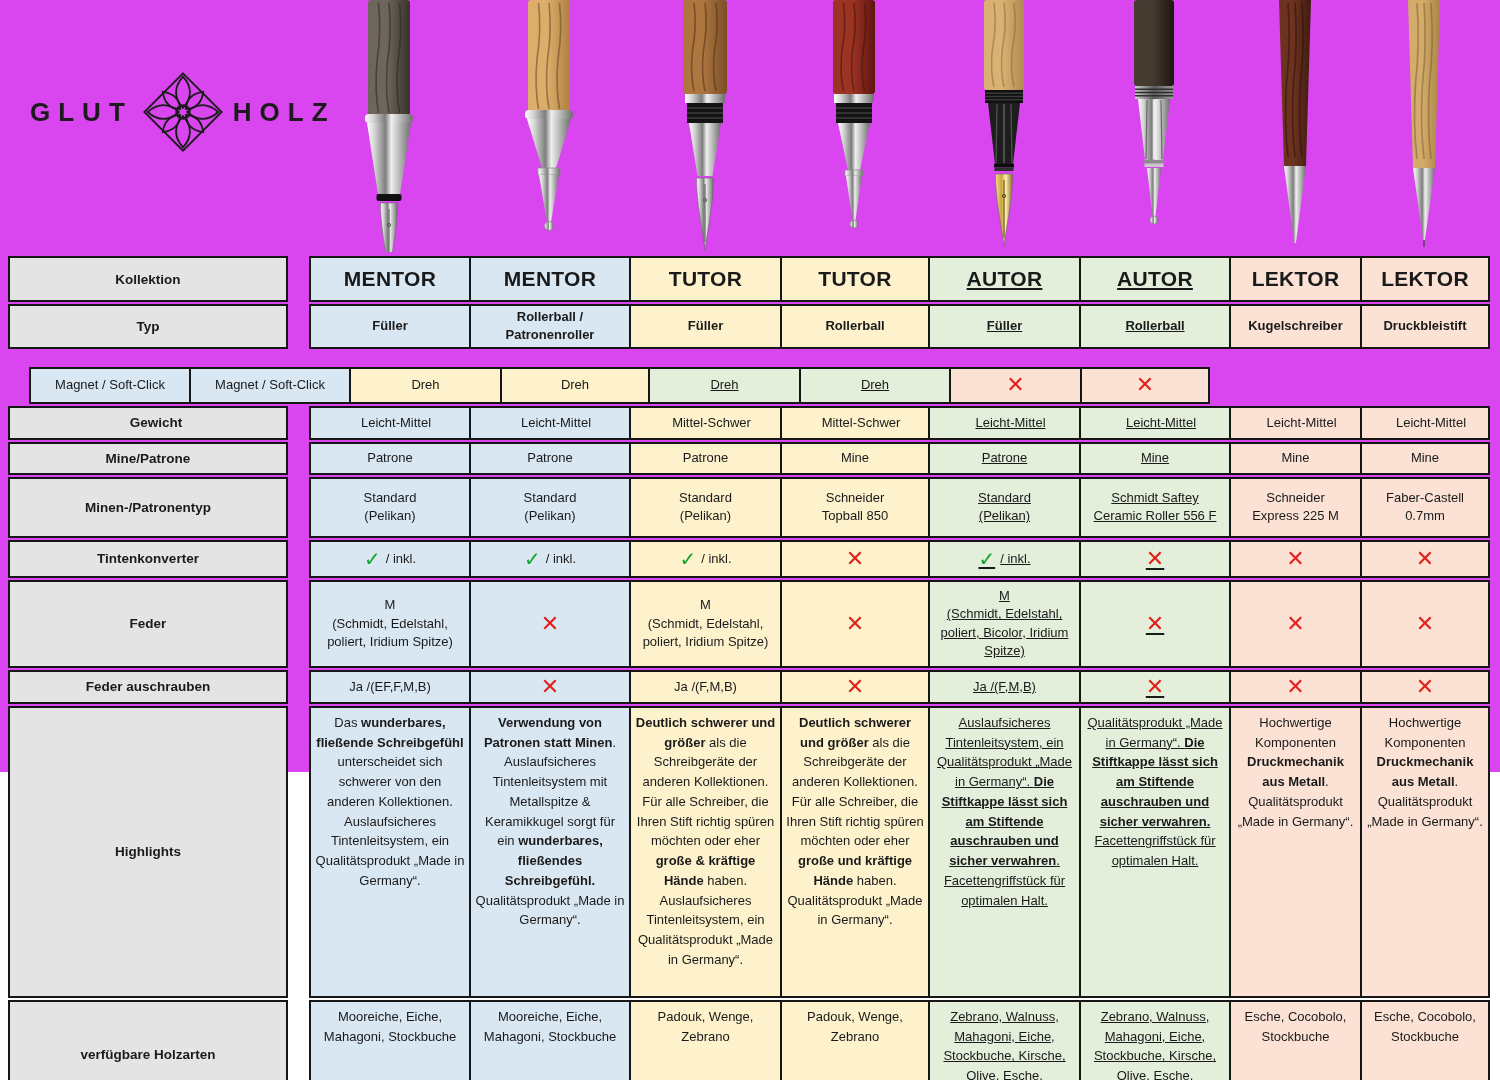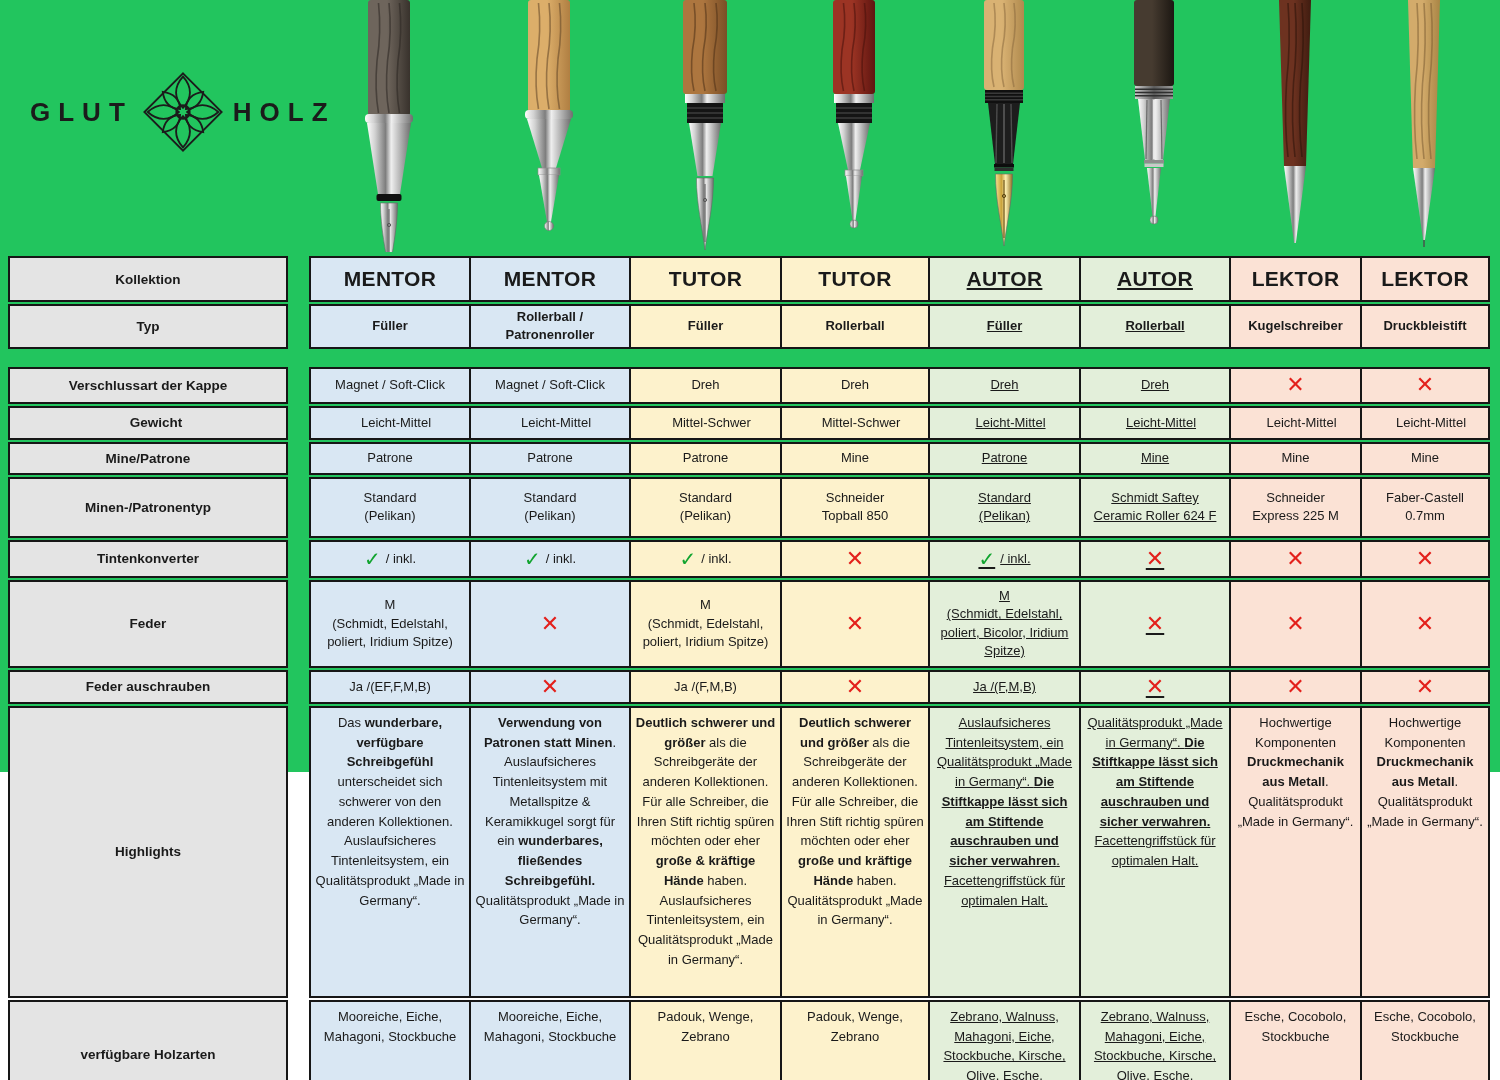--- a/index.html
+++ b/index.html
@@ -1,17 +1,17 @@
 <!DOCTYPE html>
 <html><head>
 <meta charset="utf-8">
 <style>
   html,body{margin:0;padding:0;background:#ffffff;}
   body{font-family:"Liberation Sans","DejaVu Sans",sans-serif;color:#1a1a1a;width:1500px;height:1080px;overflow:hidden;}
-  .page{position:relative;width:1500px;height:772px;background:#22c55e;}
+  .page{position:relative;width:1500px;height:772px;background:#d946ef;}
 
   
   .top{position:relative;height:256px;}
   .logo{position:absolute;left:30px;top:70px;display:flex;align-items:center;gap:8px;
         font-size:26px;font-weight:600;letter-spacing:8px;color:#1b1b1b;}
   .logo svg{display:block;}
   .pens-row{display:flex;margin-left:8px;height:256px;}
   .pen-slot{display:flex;align-items:flex-start;justify-content:center;}
   .pen-slot svg{display:block;}
 
@@ -334,23 +334,20 @@
           <span class="txt">Rollerball</span>
         </div>
         <div class="box cell bg-lektor" style="width: 133px;">
           <span class="txt">Kugelschreiber</span>
         </div>
         <div class="box cell bg-lektor" style="width: 130px;">
           <span class="txt">Druckbleistift</span>
         </div>
       </div>
       <div class="row row-verschlussart">
-        <div class="box label-box">
-          <span class="txt">Verschlussart der Kappe</span>
-        </div>
         <div class="spacer"></div>
         <div class="box cell bg-mentor first" style="width: 162px;">
           <span class="txt">Magnet / Soft-Click</span>
         </div>
         <div class="box cell bg-mentor" style="width: 162px;">
           <span class="txt">Magnet / Soft-Click</span>
         </div>
         <div class="box cell bg-tutor" style="width: 153px;">
           <span class="txt">Dreh</span>
         </div>
@@ -450,21 +447,21 @@
         <div class="box cell bg-tutor" style="width: 150px;">
           <span class="txt">Schneider
 Topball 850</span>
         </div>
         <div class="box cell bg-autor" style="width: 153px;">
           <span class="txt">Standard
 (Pelikan)</span>
         </div>
         <div class="box cell bg-autor" style="width: 152px;">
           <span class="txt">Schmidt Saftey
-Ceramic Roller 624 F</span>
+Ceramic Roller 556 F</span>
         </div>
         <div class="box cell bg-lektor" style="width: 133px;">
           <span class="txt">Schneider
 Express 225 M</span>
         </div>
         <div class="box cell bg-lektor" style="width: 130px;">
           <span class="txt">Faber-Castell
 0.7mm</span>
         </div>
       </div>
@@ -576,21 +573,21 @@
         <div class="box cell bg-lektor" style="width: 130px;">
           <span class="cross">✕</span>
         </div>
       </div>
       <div class="row row-highlights">
         <div class="box label-box">
           <span class="txt">Highlights</span>
         </div>
         <div class="spacer"></div>
         <div class="box cell bg-mentor first" style="width: 162px;">
-          <span><span class="seg">Das </span><b class="seg">wunderbare, verfügbare Schreibgefühl</b><span class="seg"> unterscheidet sich schwerer von den anderen Kollektionen. Auslaufsicheres Tintenleitsystem, ein Qualitätsprodukt „Made in Germany“.</span></span>
+          <span><span class="seg">Das </span><b class="seg">wunderbares, fließende Schreibgefühl</b><span class="seg"> unterscheidet sich schwerer von den anderen Kollektionen. Auslaufsicheres Tintenleitsystem, ein Qualitätsprodukt „Made in Germany“.</span></span>
         </div>
         <div class="box cell bg-mentor" style="width: 162px;">
           <span><b class="seg">Verwendung von Patronen statt Minen</b><span class="seg">. Auslaufsicheres Tintenleitsystem mit Metallspitze &amp; Keramikkugel sorgt für ein </span><b class="seg">wunderbares, fließendes Schreibgefühl.</b><span class="seg"> Qualitätsprodukt „Made in Germany“.</span></span>
         </div>
         <div class="box cell bg-tutor" style="width: 153px;">
           <span><b class="seg">Deutlich schwerer und größer</b><span class="seg"> als die Schreibgeräte der anderen Kollektionen. Für alle Schreiber, die Ihren Stift richtig spüren möchten oder eher </span><b class="seg">große &amp; kräftige Hände</b><span class="seg"> haben. Auslaufsicheres Tintenleitsystem, ein Qualitätsprodukt „Made in Germany“.</span></span>
         </div>
         <div class="box cell bg-tutor" style="width: 150px;">
           <span><b class="seg">Deutlich schwerer und größer</b><span class="seg"> als die Schreibgeräte der anderen Kollektionen. Für alle Schreiber, die Ihren Stift richtig spüren möchten oder eher </span><b class="seg">große und kräftige Hände</b><span class="seg"> haben. Qualitätsprodukt „Made in Germany“.</span></span>
         </div>

